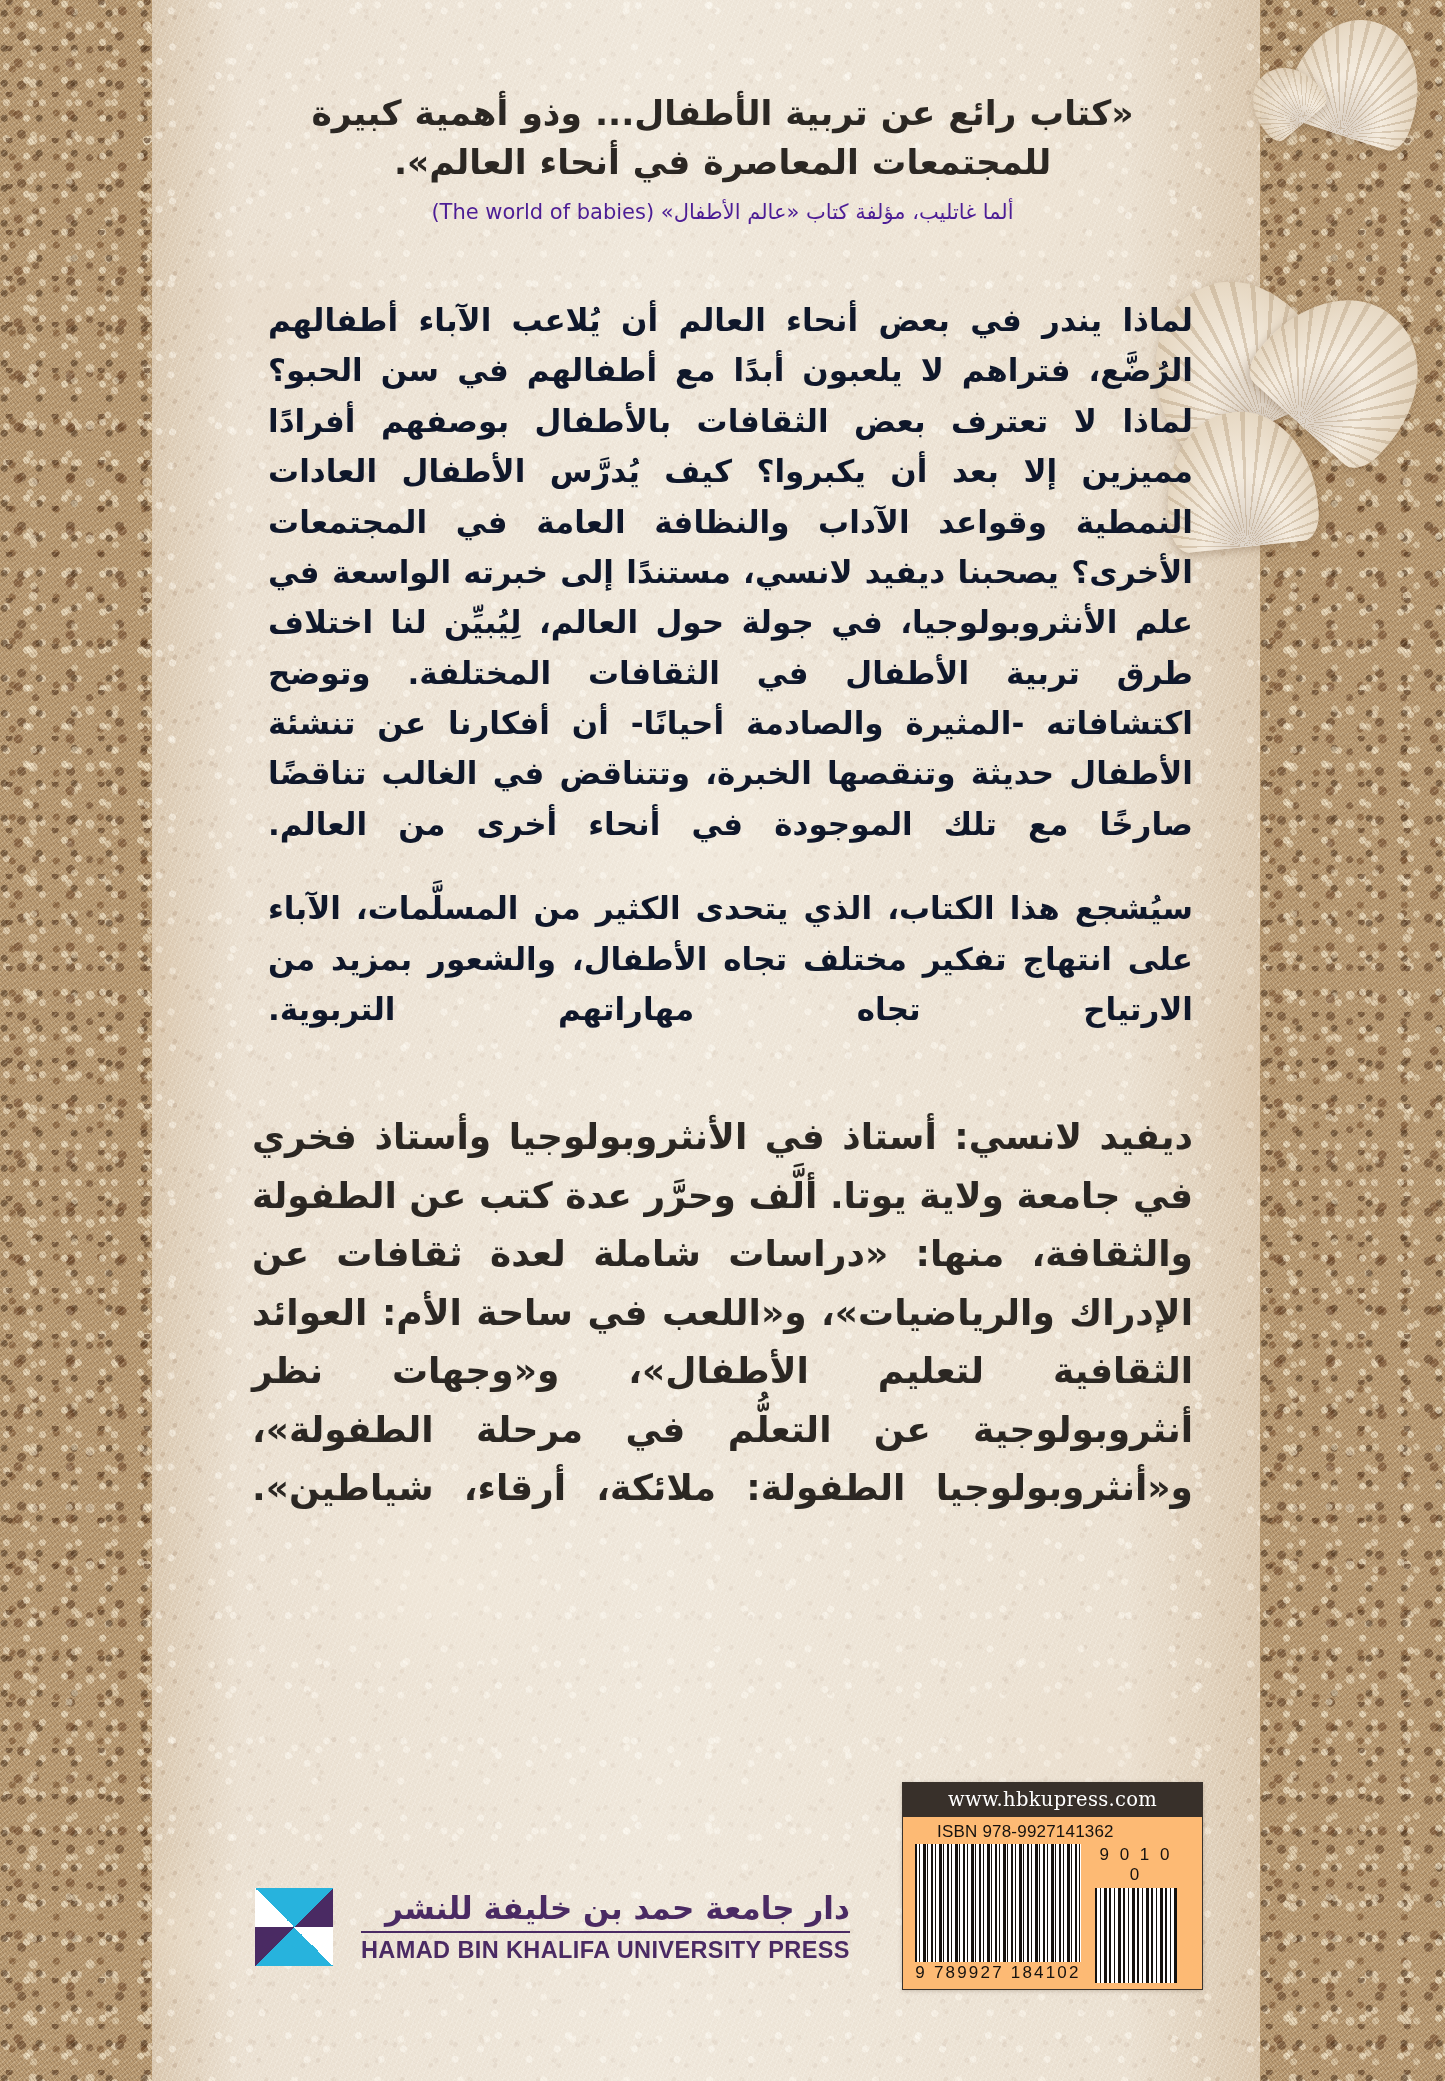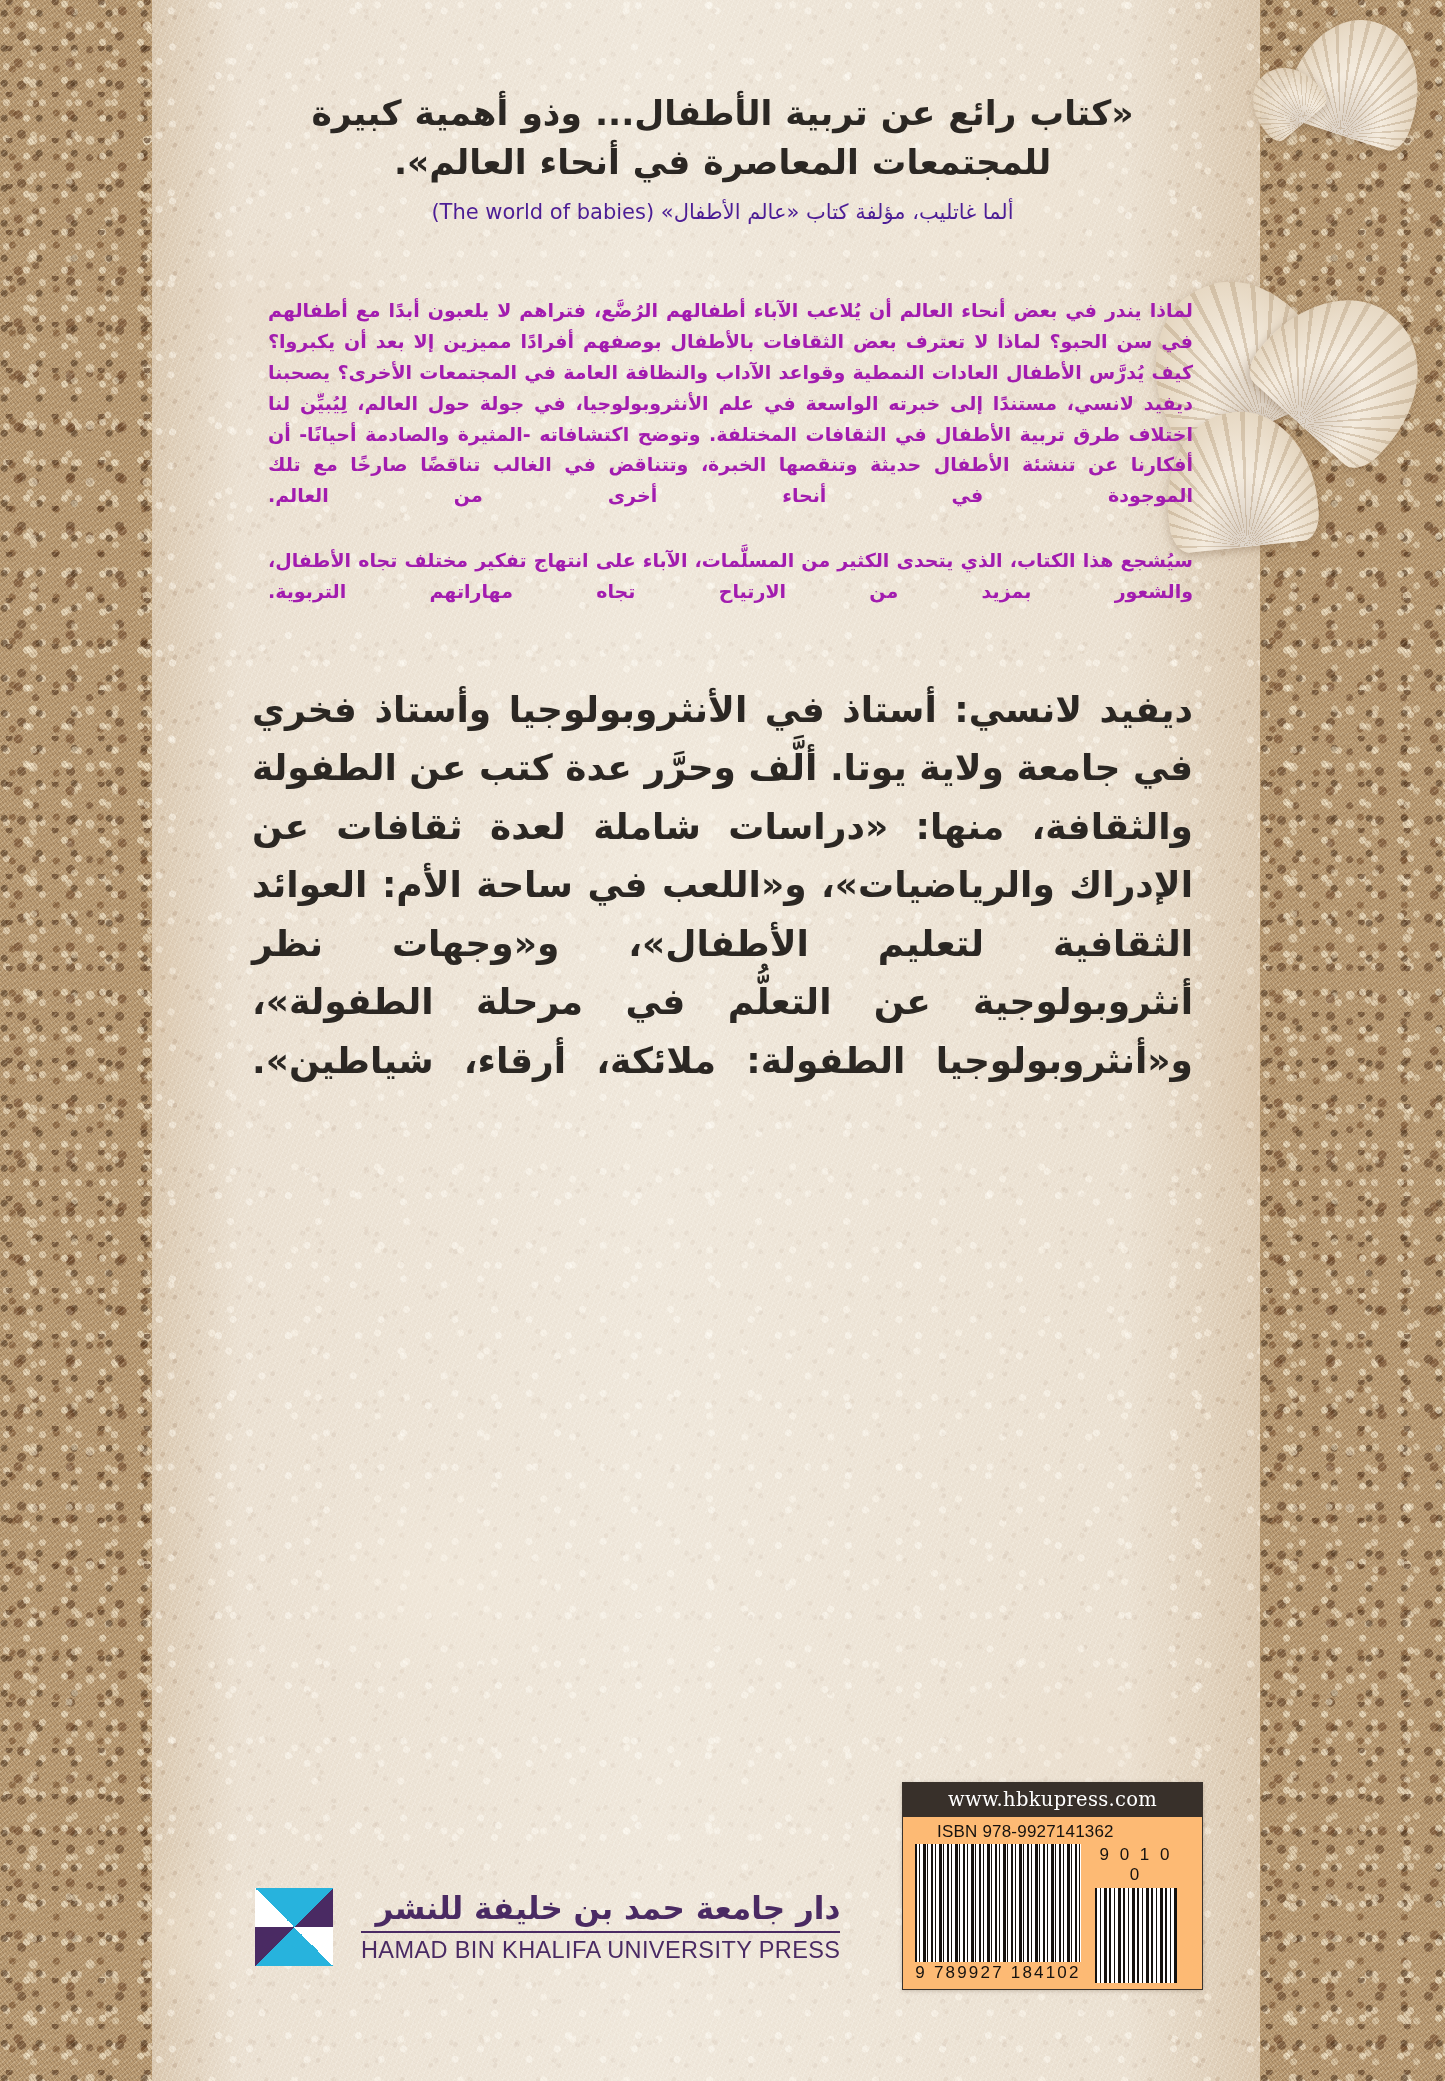--- a/index.html
+++ b/index.html
@@ -178,23 +178,23 @@
   .quote-attrib {
     margin-top: 10px;
     font-size: 21px;
     line-height: 1.4;
     color: #4c1d95;
     text-align: center;
     font-weight: 500;
   }
 
   .body-para {
-    font-size: 19px;
+    font-size: 31px;
     line-height: 1.625;
-    color: #a21caf;
+    color: #0f172a;
     text-align: justify;
     text-align-last: justify;
     font-weight: 600;
     letter-spacing: 0;
     margin-left: 16px;
   }
 
   #para-main { margin-top: 68px; }
   #para-second { margin-top: 34px; }
 
@@ -303,21 +303,21 @@
     padding-bottom: 3px;
   }
   .pub-rule {
     height: 2px;
     background: #4a2a63;
     margin: 2px 0 4px;
   }
   .pub-en {
     direction: ltr;
     font-size: 23.5px;
-    font-weight: normal;
+    font-weight: bold;
     color: #4a2a63;
     letter-spacing: .4px;
     white-space: nowrap;
     text-align: center;
     font-family: "Liberation Sans", sans-serif;
   }
   .pub-mark {
     width: 78px;
     height: 78px;
     display: grid;

